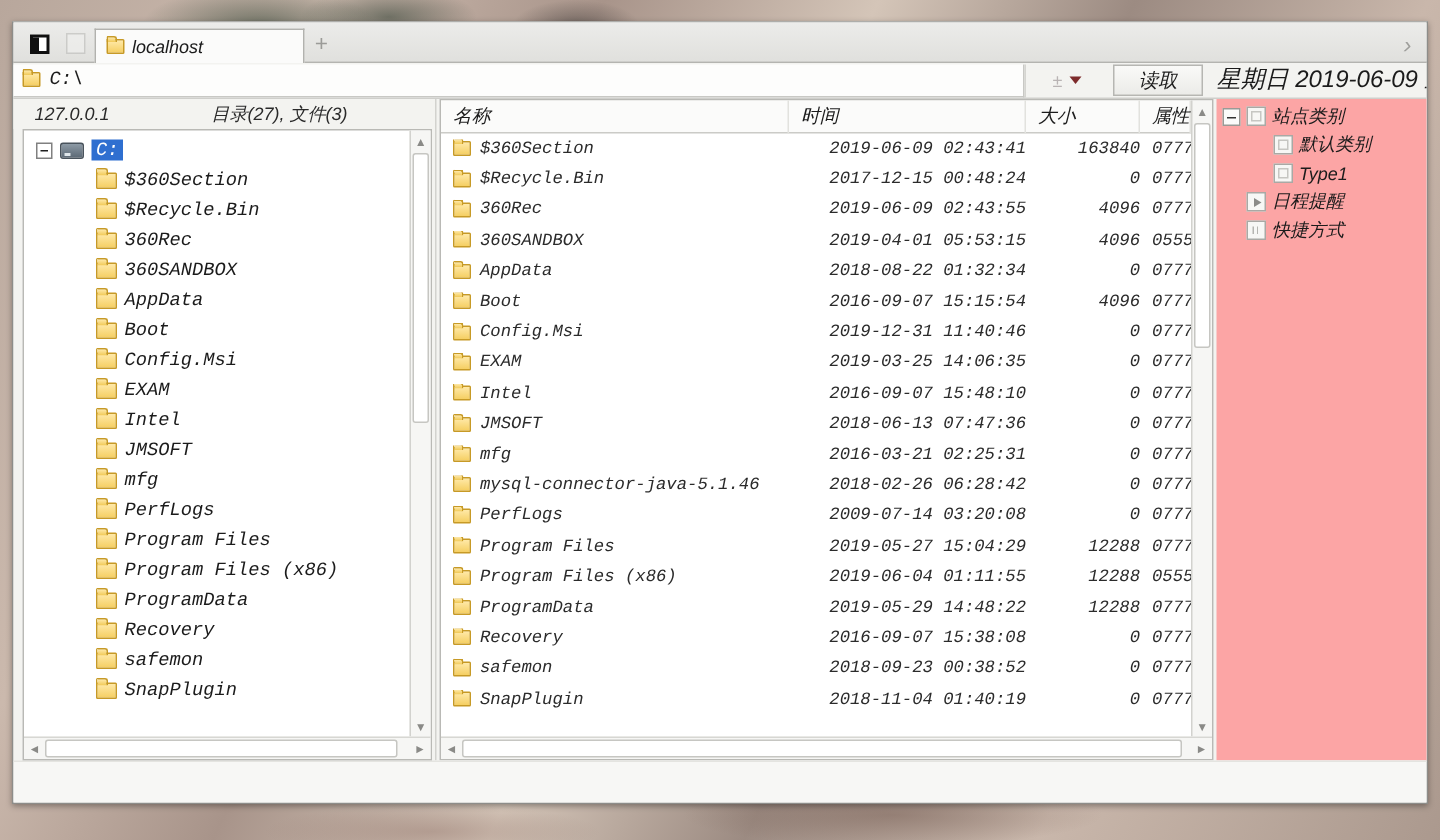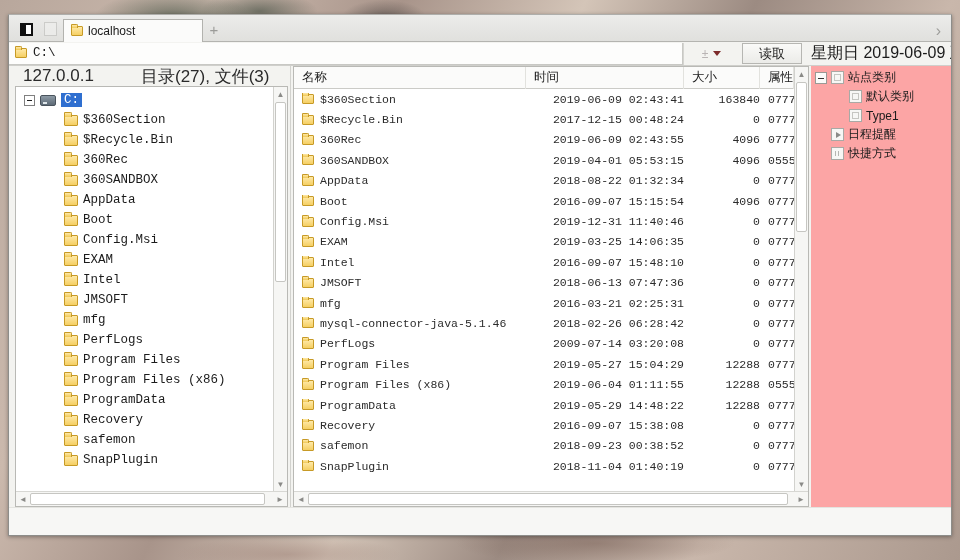--- a/index.html
+++ b/index.html
@@ -9,20 +9,21 @@
     overflow: hidden;
     font-family: "Liberation Sans", "DejaVu Sans", sans-serif;
   }
 
   
   #desktop {
     position: relative;
     width: 960px; height: 560px;
     background:
       linear-gradient(115deg, #b8a79c 0%, #cbb9ad 18%, #a8948a 33%, #d4c5b8 48%, #9c8b82 62%, #c9b7ab 78%, #ab998e 100%);
+    font-style: italic;
   }
   #desktop::before {
     content: "";
     position: absolute; inset: 0;
     background:
       radial-gradient(ellipse 120px 40px at 18% 3%, rgba(40,60,45,.55), transparent 65%),
       radial-gradient(ellipse 90px 30px at 27% 2%, rgba(30,50,38,.5), transparent 65%),
       radial-gradient(ellipse 60px 24px at 40% 3%, rgba(35,35,35,.4), transparent 70%),
       radial-gradient(ellipse 200px 30px at 62% 97%, rgba(120,95,85,.5), transparent 70%),
       radial-gradient(ellipse 160px 26px at 30% 99%, rgba(150,120,110,.45), transparent 70%);
@@ -176,21 +177,21 @@
   
   #left-pane {
     width: 282px;
     display: flex; flex-direction: column;
     flex: none;
     border-right: 1px solid #d2d2ce;
   }
   #left-header {
     height: 20px;
     display: flex; align-items: center;
-    font-size: 17px;
+    font-size: 12px;
     padding-left: 14px;
     background: #f3f3f0;
     color: #2a2a2a;
     flex: none;
   }
   #left-header .ip { width: 118px; }
   #tree-box {
     flex: 1;
     margin: 0 2px 0 6px;
     background: #fff;

